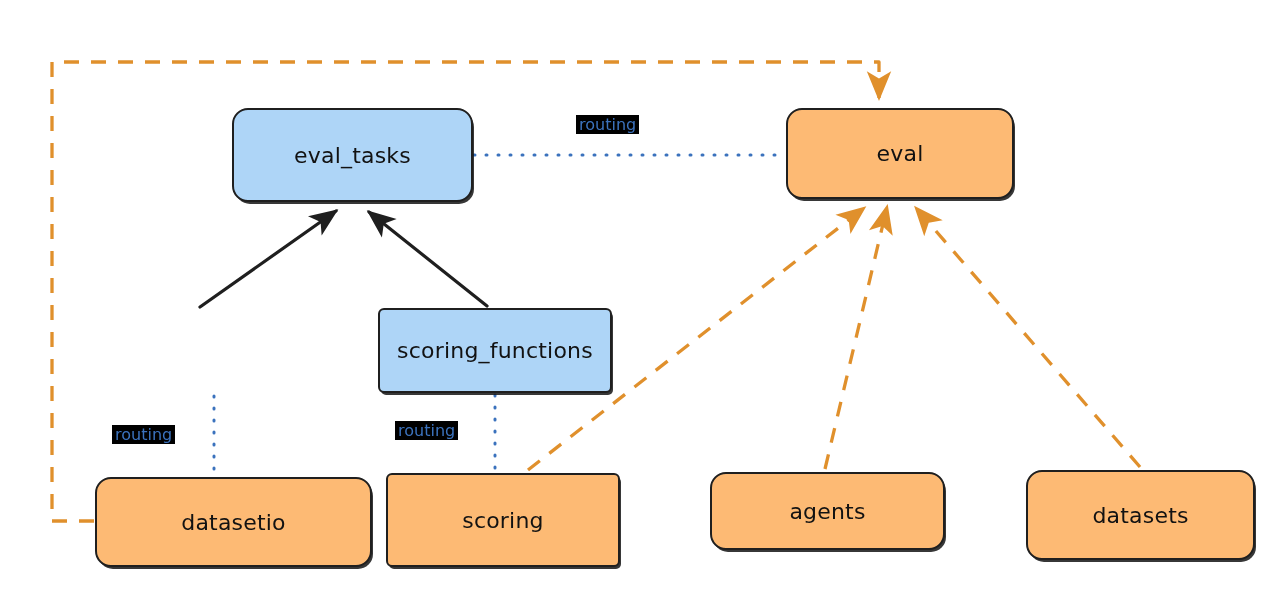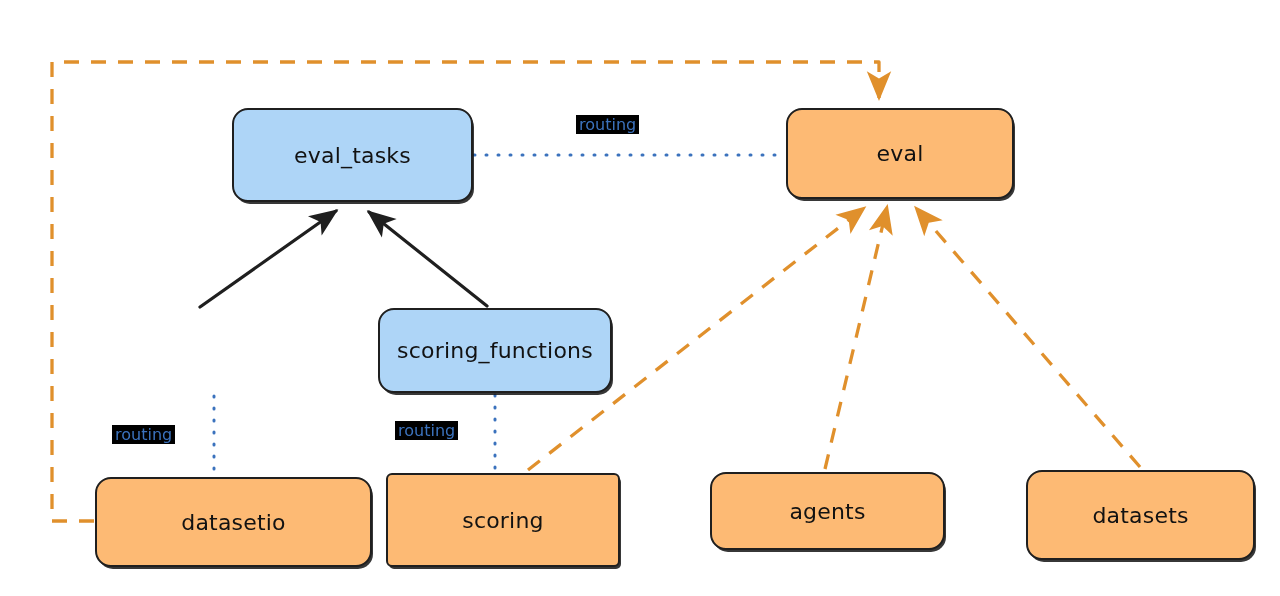--- a/index.html
+++ b/index.html
@@ -109,21 +109,21 @@
 
   <div class="node api" style="left:232px; top:108px; width:241px; height:94px;">
     <span class="node-label">eval_tasks</span>
   </div>
 
   <div class="node provider" style="left:786px; top:108px; width:228px; height:91px;">
     <span class="node-label">eval</span>
   </div>
 
 
-  <div class="node api" style="left:378px; top:308px; width:234px; height:85px;">
+  <div class="node api" style="left:378px; top:308px; width:234px; height:85px;border-radius:6px;">
     <span class="node-label">scoring_functions</span>
   </div>
 
   <div class="node provider" style="left:95px; top:477px; width:277px; height:90px;">
     <span class="node-label">datasetio</span>
   </div>
 
   <div class="node provider" style="left:386px; top:473px; width:234px; height:94px;border-radius:6px;">
     <span class="node-label">scoring</span>
   </div>

